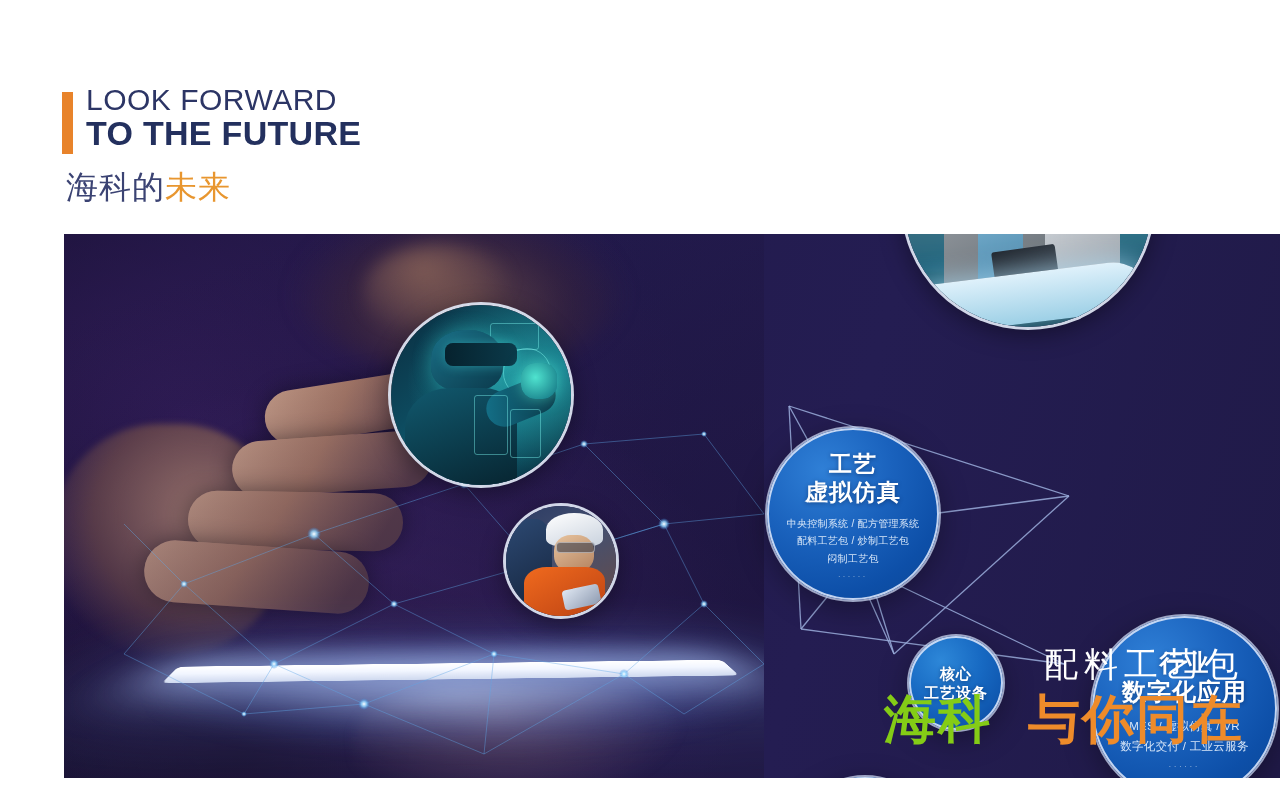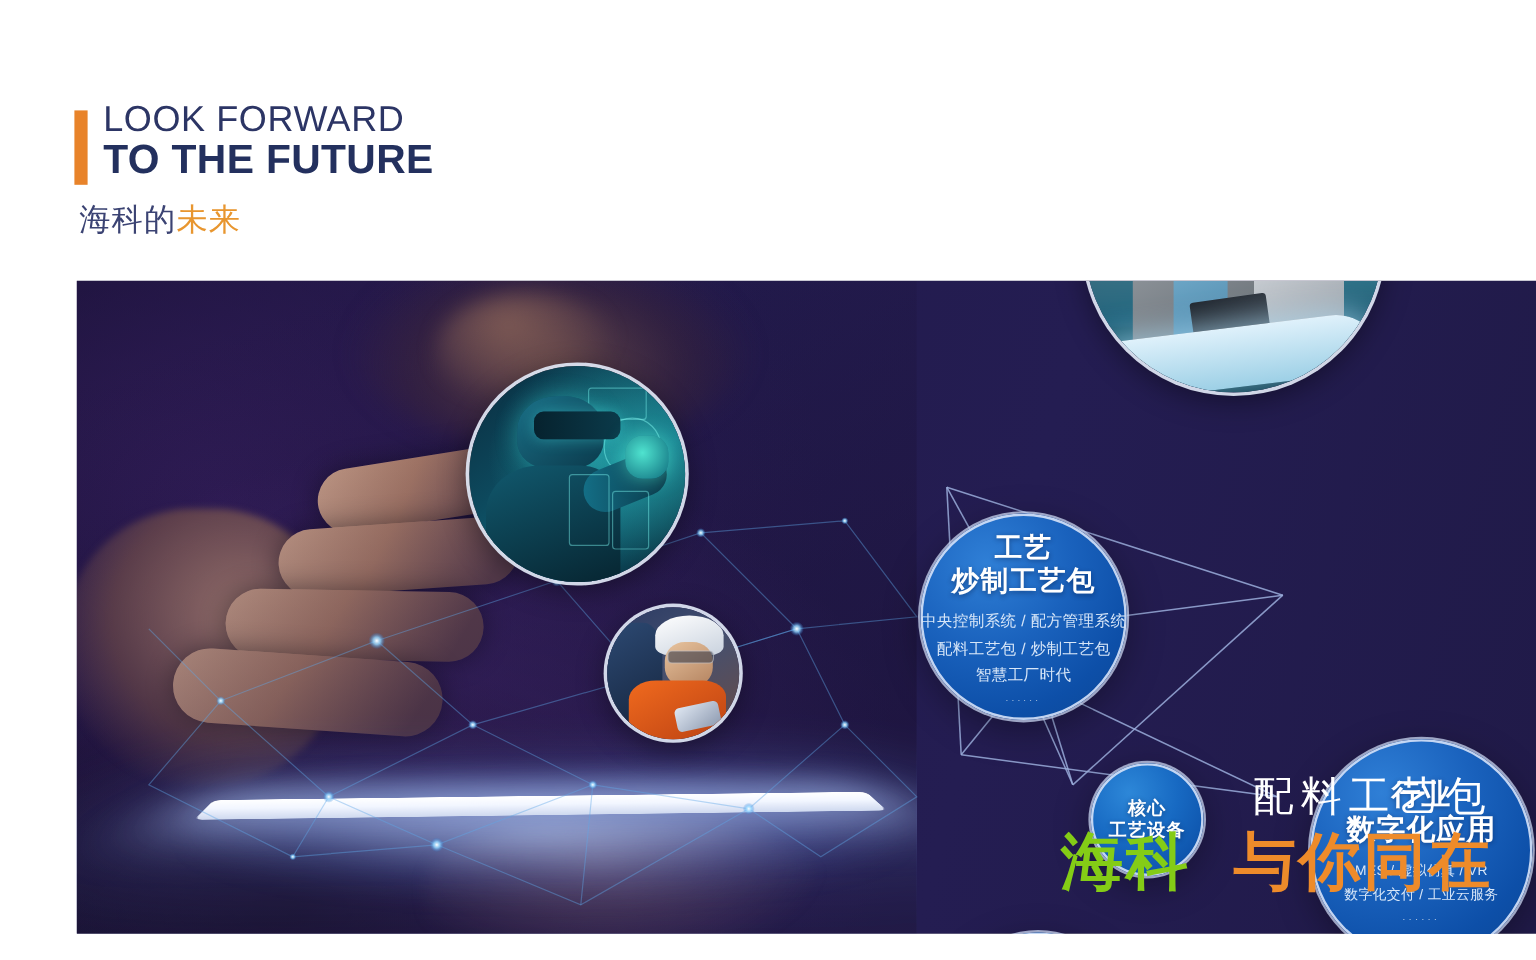--- a/index.html
+++ b/index.html
@@ -12,21 +12,21 @@
   }
   #slide{position:absolute;inset:0;width:1280px;height:800px;overflow:hidden;background:#fff;}
 
   
   .header{position:absolute;left:62px;top:88px;width:520px;}
   .hdr-bar{position:absolute;left:0;top:4px;width:11px;height:62px;background:#E8832A;}
   .hdr-l1{position:absolute;left:24px;top:-4px;font-size:30px;letter-spacing:.5px;
           color:#2C3565;font-weight:400;line-height:1.05;white-space:nowrap;}
   .hdr-l2{position:absolute;left:24px;top:28px;font-size:34px;letter-spacing:.3px;
           color:#23305E;font-weight:bold;line-height:1.05;white-space:nowrap;}
-  .hdr-l3{position:absolute;left:4px;top:78px;font-size:26px;color:#3B4373;
+  .hdr-l3{position:absolute;left:4px;top:78px;font-size:32px;color:#3B4373;
           font-weight:400;white-space:nowrap;letter-spacing:1px;}
   .hdr-l3 .accent{color:#E8962F;}
 
   
   .panel{position:absolute;left:64px;top:234px;width:1216px;height:544px;overflow:hidden;
          background:#1C1640;}
   
   .panel-bg{position:absolute;inset:0;
     background:
       radial-gradient(ellipse 560px 420px at 300px 430px, rgba(92,52,140,.55) 0%, rgba(40,24,74,0) 70%),
@@ -136,21 +136,21 @@
     display:flex;flex-direction:column;align-items:center;justify-content:center;text-align:center;}
   .node-g1{background:radial-gradient(circle at 32% 24%,#2f7fd6 0%,#1a62bd 40%,#0d4fa8 72%,#0b4694 100%);}
   .node-g2{background:radial-gradient(circle at 34% 26%,#2d87d8 0%,#1769c2 44%,#0e54ac 78%,#0d4b9c 100%);}
   .node-title{color:#fff;font-weight:bold;line-height:1.22;letter-spacing:1px;
     text-shadow:0 1px 4px rgba(0,20,60,.45);}
   .node-sub{color:#d7e6f8;line-height:1.75;margin-top:9px;letter-spacing:.3px;font-weight:400;}
   .node-dots{color:#b9cee6;letter-spacing:3px;margin-top:4px;}
 
   #nodeSoftware{left:703px;top:194px;width:172px;height:172px;}
   #nodeSoftware .node-title{font-size:23px;}
-  #nodeSoftware .node-sub{font-size:13px;}
+  #nodeSoftware .node-sub{font-size:10px;}
   #nodeSoftware .node-dots{font-size:7px;}
 
   #nodeCore{left:845px;top:402px;width:94px;height:94px;}
   #nodeCore .node-title{font-size:15px;line-height:1.28;}
 
   #nodeDigital{left:1028px;top:382px;width:185px;height:185px;}
   #nodeDigital .node-title{font-size:24px;}
   #nodeDigital .node-sub{font-size:11.5px;}
   #nodeDigital .node-dots{font-size:8px;}
 
@@ -282,26 +282,26 @@
       <div class="fc-shirt"></div>
       <div class="fc-vest"></div>
 
       <div class="fc-tablet"></div>
       <div class="fc-bench"></div>
     </div>
 
     <div class="node node-g1" id="nodeSoftware">
       <div class="node-title">
         <div>工艺</div>
-        <div>炒制工艺包</div>
+        <div>虚拟仿真</div>
       </div>
       <div class="node-sub">
         <div>中央控制系统 / 配方管理系统</div>
         <div>配料工艺包 / 炒制工艺包</div>
-        <div>智慧工厂时代</div>
+        <div>闷制工艺包</div>
       </div>
       <div class="node-dots">......</div>
     </div>
 
     <div class="node node-g1" id="nodeDigital">
       <div class="node-title">
         <div>行业</div>
         <div>数字化应用</div>
       </div>
       <div class="node-sub">

